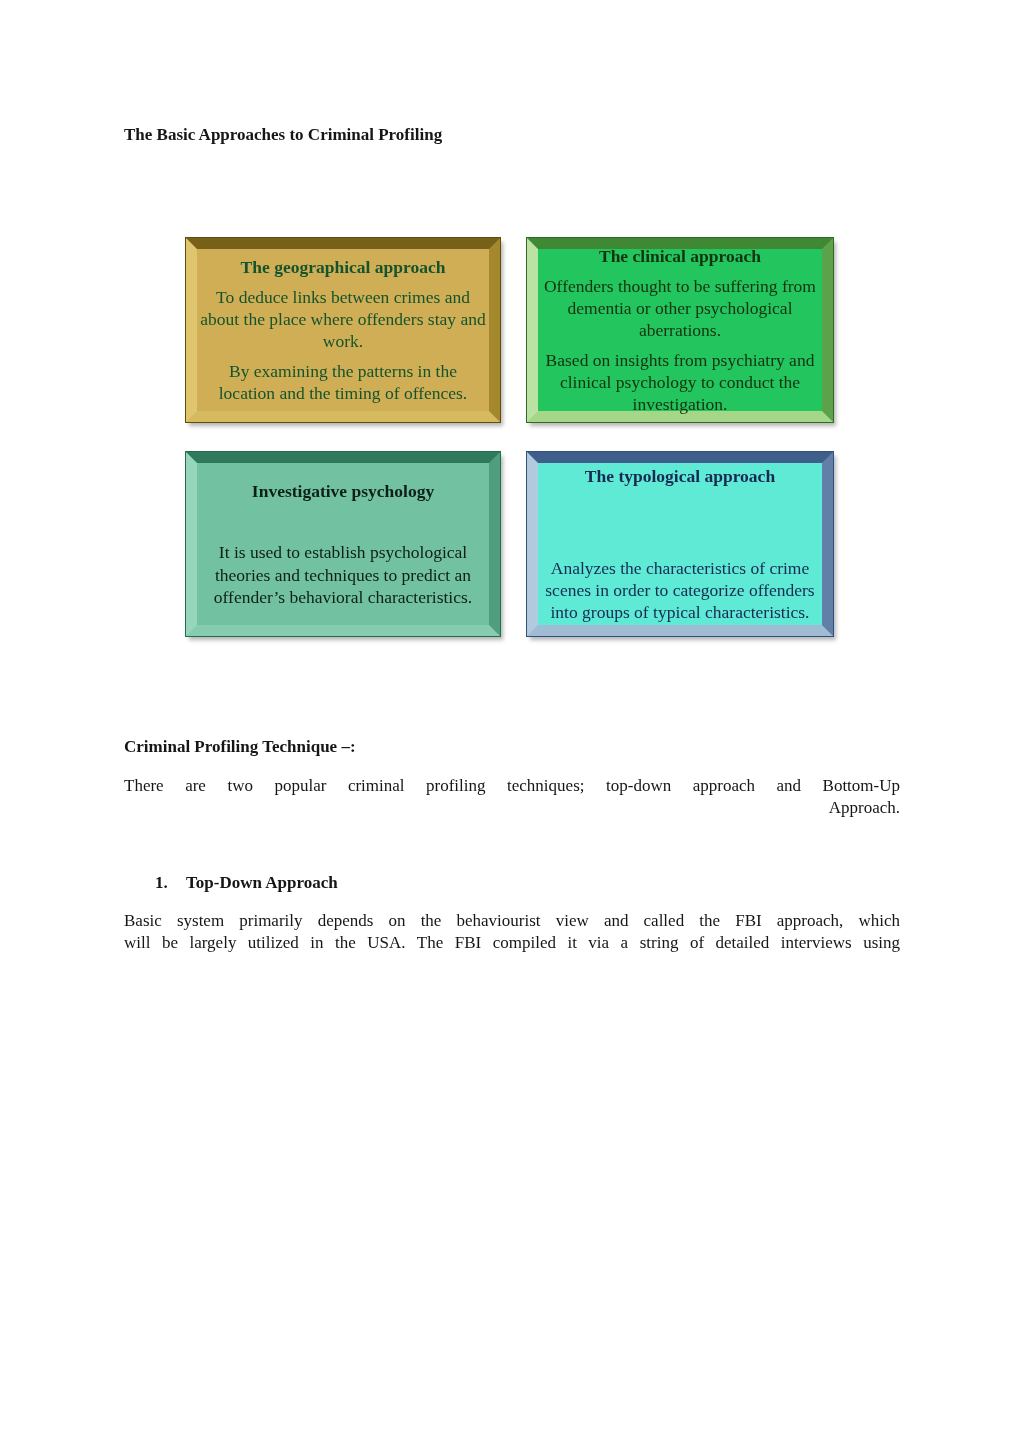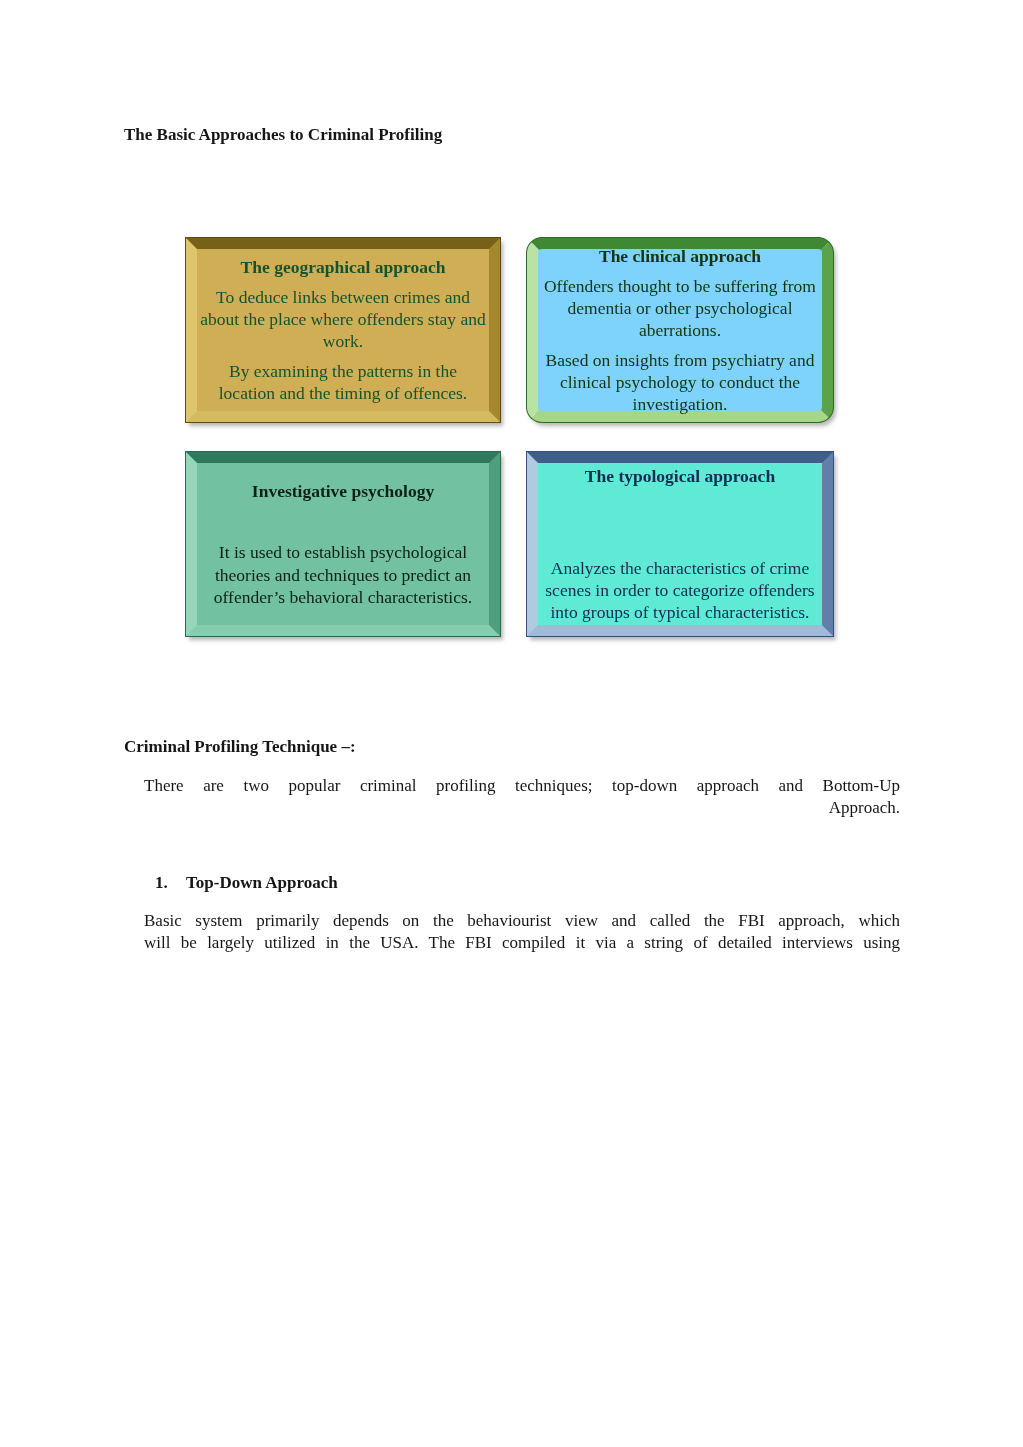--- a/index.html
+++ b/index.html
@@ -12,21 +12,21 @@
     font-family: "Liberation Serif", "DejaVu Serif", serif;
     font-size: 17px;
     color: #161616;
     overflow: hidden;
     padding-left: 48px;
   }
   .abs { position: absolute; }
   .bold { font-weight: bold; }
   .content-w { width: 776px; }
   .line { line-height: 22px; }
-  .jline { text-align: justify; text-align-last: justify; margin-left: 20px; }
+  .jline { text-align: justify; text-align-last: justify; }
   .lastline { text-align: right; }
 
   
   .boxes-grid {
     position: absolute;
     top: 238px; left: 186px;
     display: grid;
     grid-template-columns: 314px 306px;
     grid-template-rows: 184px 184px;
     column-gap: 27px;
@@ -94,21 +94,21 @@
 
 
   <div class="boxes-grid">
 
     <div class="abox abox-gold" style="background-color: rgb(208, 174, 85);">
       <div class="abox-title">The geographical approach</div>
       <p>To deduce links between crimes and  about the place where offenders stay and work.</p>
       <p>By examining the patterns in the location and the timing of offences.</p>
     </div>
 
-    <div class="abox abox-green" style="background-color: #7dd3fc; border-radius: 15px;">
+    <div class="abox abox-green" style="background-color: #22c55e;">
       <div class="abox-title">The clinical approach</div>
       <p>Offenders thought to be suffering from dementia or other psychological aberrations.</p>
       <p>Based on insights from psychiatry and clinical psychology to conduct the investigation.</p>
     </div>
 
     <div class="abox abox-teal" style="background-color: rgb(114, 194, 162);">
       <div class="abox-title">Investigative psychology</div>
       <p>It is used to establish psychological theories and techniques to predict an offender’s behavioral characteristics.</p>
     </div>
 

